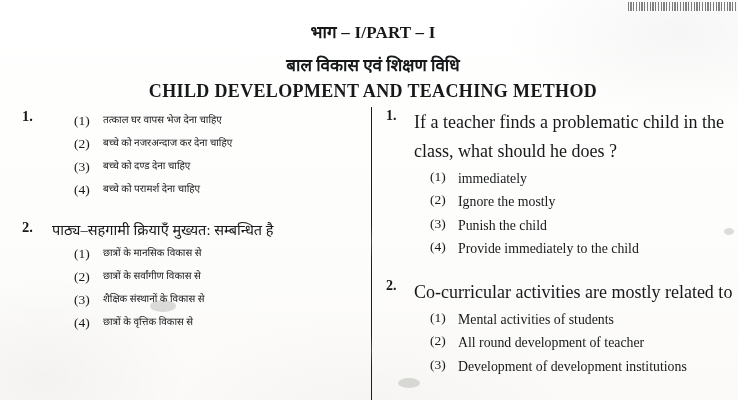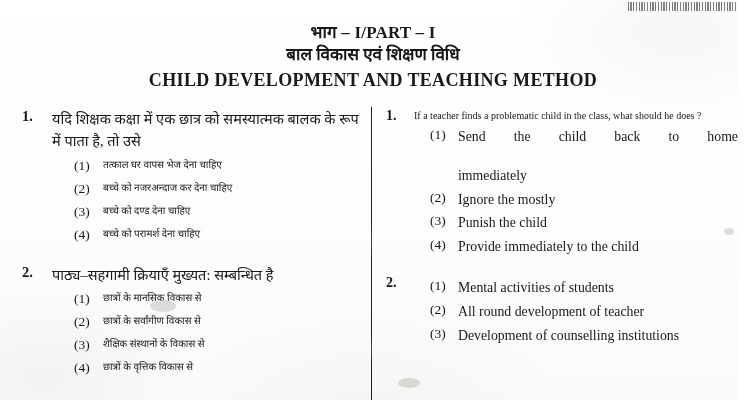--- a/index.html
+++ b/index.html
@@ -63,21 +63,21 @@
     font-size: 17px;
     font-weight: bold;
     letter-spacing: 0.2px;
     line-height: 1.25;
     white-space: nowrap;
   }
   .hdr-hindi {
     font-size: 17px;
     font-weight: 600;
     line-height: 1.35;
-    margin-top: 1px;
+    margin-top: 12px;
     white-space: nowrap;
   }
   .hdr-english {
     font-size: 18px;
     font-weight: bold;
     letter-spacing: 0.35px;
     line-height: 1.3;
     margin-top: 2px;
     white-space: nowrap;
   }
@@ -140,21 +140,21 @@
   #col-hindi .q-num   { width: 30px; font-size: 14.5px; }
   #col-hindi .q-stem  { font-size: 14.5px; line-height: 1.55; letter-spacing: 0.05px; }
   #col-hindi .options { margin-top: 5px; padding-left: 22px; }
   #col-hindi .option  { margin-bottom: 7px; }
   #col-hindi .opt-num { width: 29px; font-size: 13.5px; }
   #col-hindi .opt-text{ font-size: 10px; line-height: 1.35; }
   #col-hindi .question + .question { margin-top: 14px; }
 
   
   #col-english .q-num   { width: 28px; font-size: 14px; }
-  #col-english .q-stem  { font-size: 10px; line-height: 1.6; }
+  #col-english .q-stem  { font-size: 18px; line-height: 1.6; }
   #col-english .options { margin-top: 3px; padding-left: 16px; }
   #col-english .option  { margin-bottom: 4px; }
   #col-english .opt-num { width: 28px; font-size: 13.5px; }
   #col-english .opt-text{ font-size: 13.8px; line-height: 1.42; }
   #col-english .question + .question { margin-top: 15px; }
 
   
   .justified-line {
     display: block;
     text-align: justify;
@@ -197,21 +197,20 @@
     <div class="hdr-english">CHILD DEVELOPMENT AND TEACHING METHOD</div>
   </div>
 
   <div id="divider"></div>
 
   <div class="column" id="col-hindi">
 
     <div class="question">
       <div class="q-num">1.</div>
       <div class="q-body">
-        <div class="q-stem">यदि शिक्षक कक्षा में एक छात्र को समस्यात्मक बालक के रूप में पाता है, तो उसे</div>
         <ul class="options">
           <li class="option">
             <span class="opt-num">(1)</span>
             <span class="opt-text">तत्काल घर वापस भेज देना चाहिए</span>
           </li>
           <li class="option">
             <span class="opt-num">(2)</span>
             <span class="opt-text">बच्चे को नजरअन्दाज कर देना चाहिए</span>
           </li>
           <li class="option">
@@ -256,21 +255,20 @@
   <div class="column" id="col-english">
 
     <div class="question">
       <div class="q-num">1.</div>
       <div class="q-body">
         <div class="q-stem">If a teacher finds a problematic child in the class, what should he does ?</div>
         <ul class="options">
           <li class="option">
             <span class="opt-num">(1)</span>
             <span class="opt-text">
-              <span class="justified-line">Send the child back to home</span>
               <span class="wrap-line">immediately</span>
             </span>
           </li>
           <li class="option">
             <span class="opt-num">(2)</span>
             <span class="opt-text">Ignore the mostly</span>
           </li>
           <li class="option">
             <span class="opt-num">(3)</span>
             <span class="opt-text">Punish the child</span>
@@ -279,32 +277,33 @@
             <span class="opt-num">(4)</span>
             <span class="opt-text">Provide immediately to the child</span>
           </li>
         </ul>
       </div>
     </div>
 
     <div class="question">
       <div class="q-num">2.</div>
       <div class="q-body">
+        <div class="q-stem">Co-curricular activities are mostly related to</div>
         <ul class="options">
           <li class="option">
             <span class="opt-num">(1)</span>
             <span class="opt-text">Mental activities of students</span>
           </li>
           <li class="option">
             <span class="opt-num">(2)</span>
             <span class="opt-text">All round development of teacher</span>
           </li>
           <li class="option">
             <span class="opt-num">(3)</span>
-            <span class="opt-text">Development of counselling institutions</span>
+            <span class="opt-text">Development of development institutions</span>
           </li>
 
         </ul>
       </div>
     </div>
 
   </div>
 
 </div>
 

